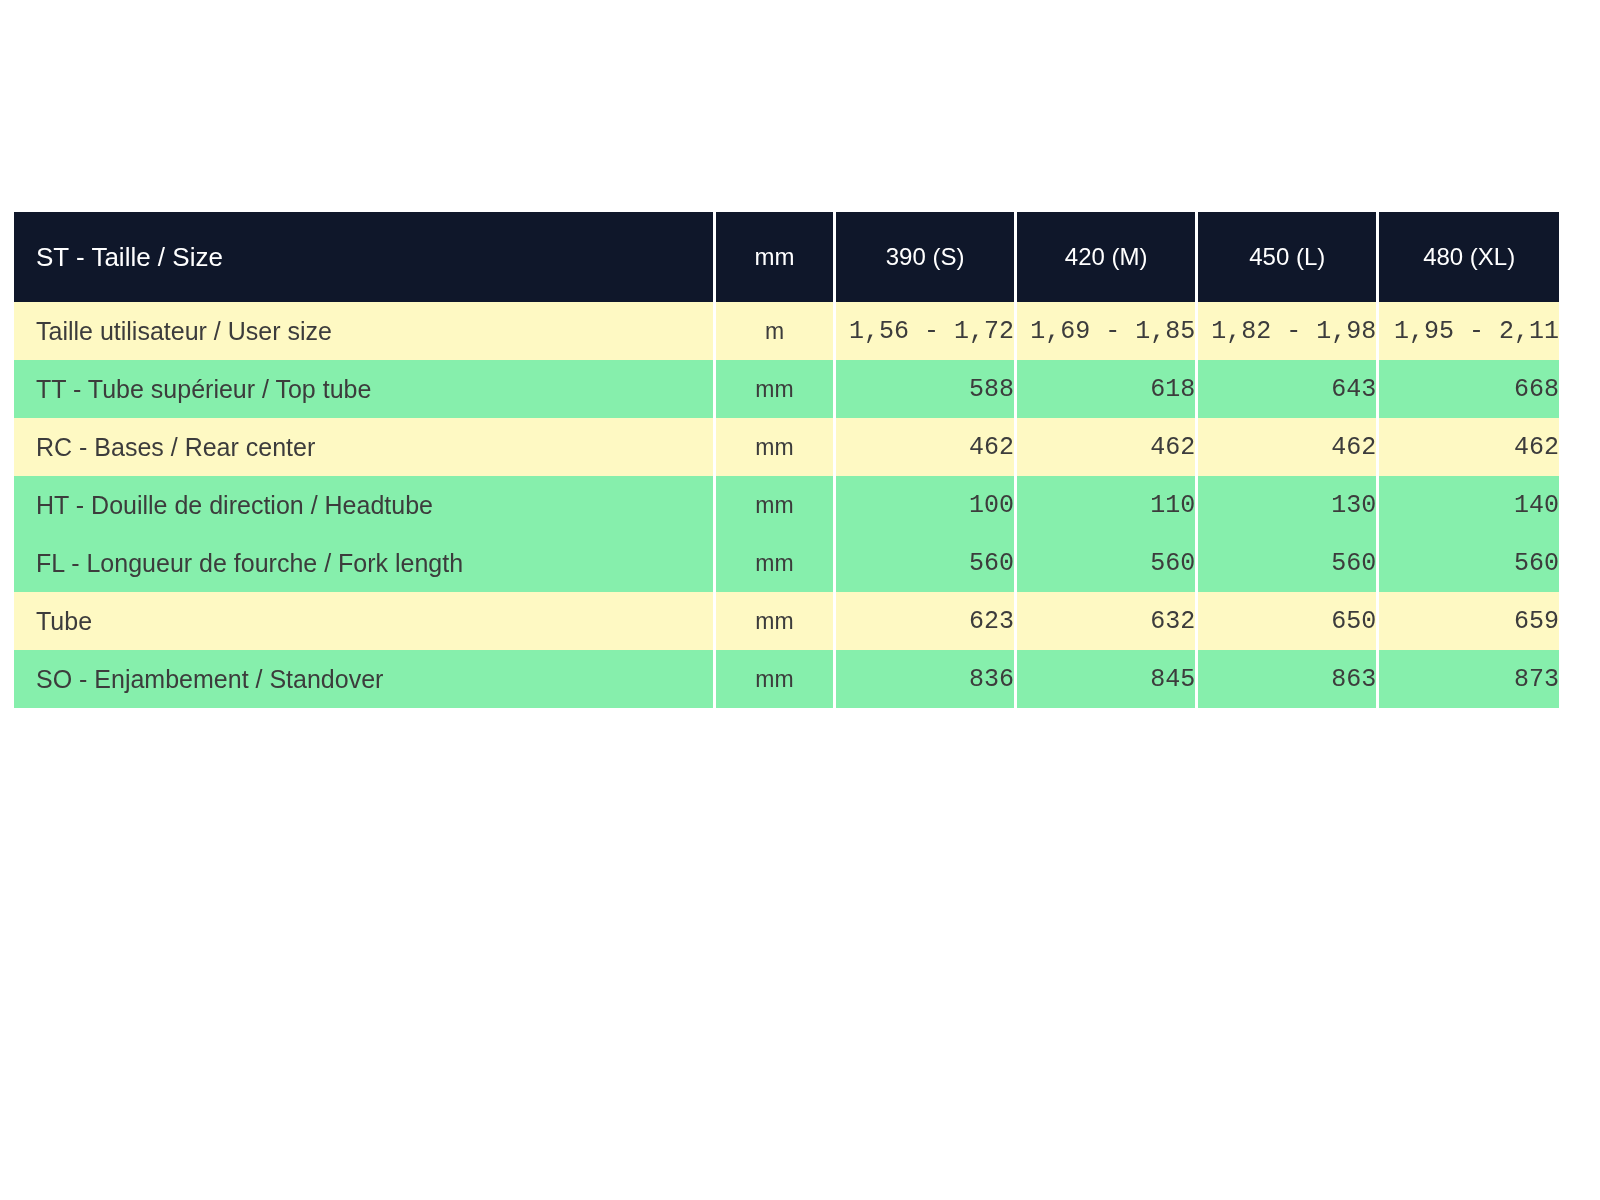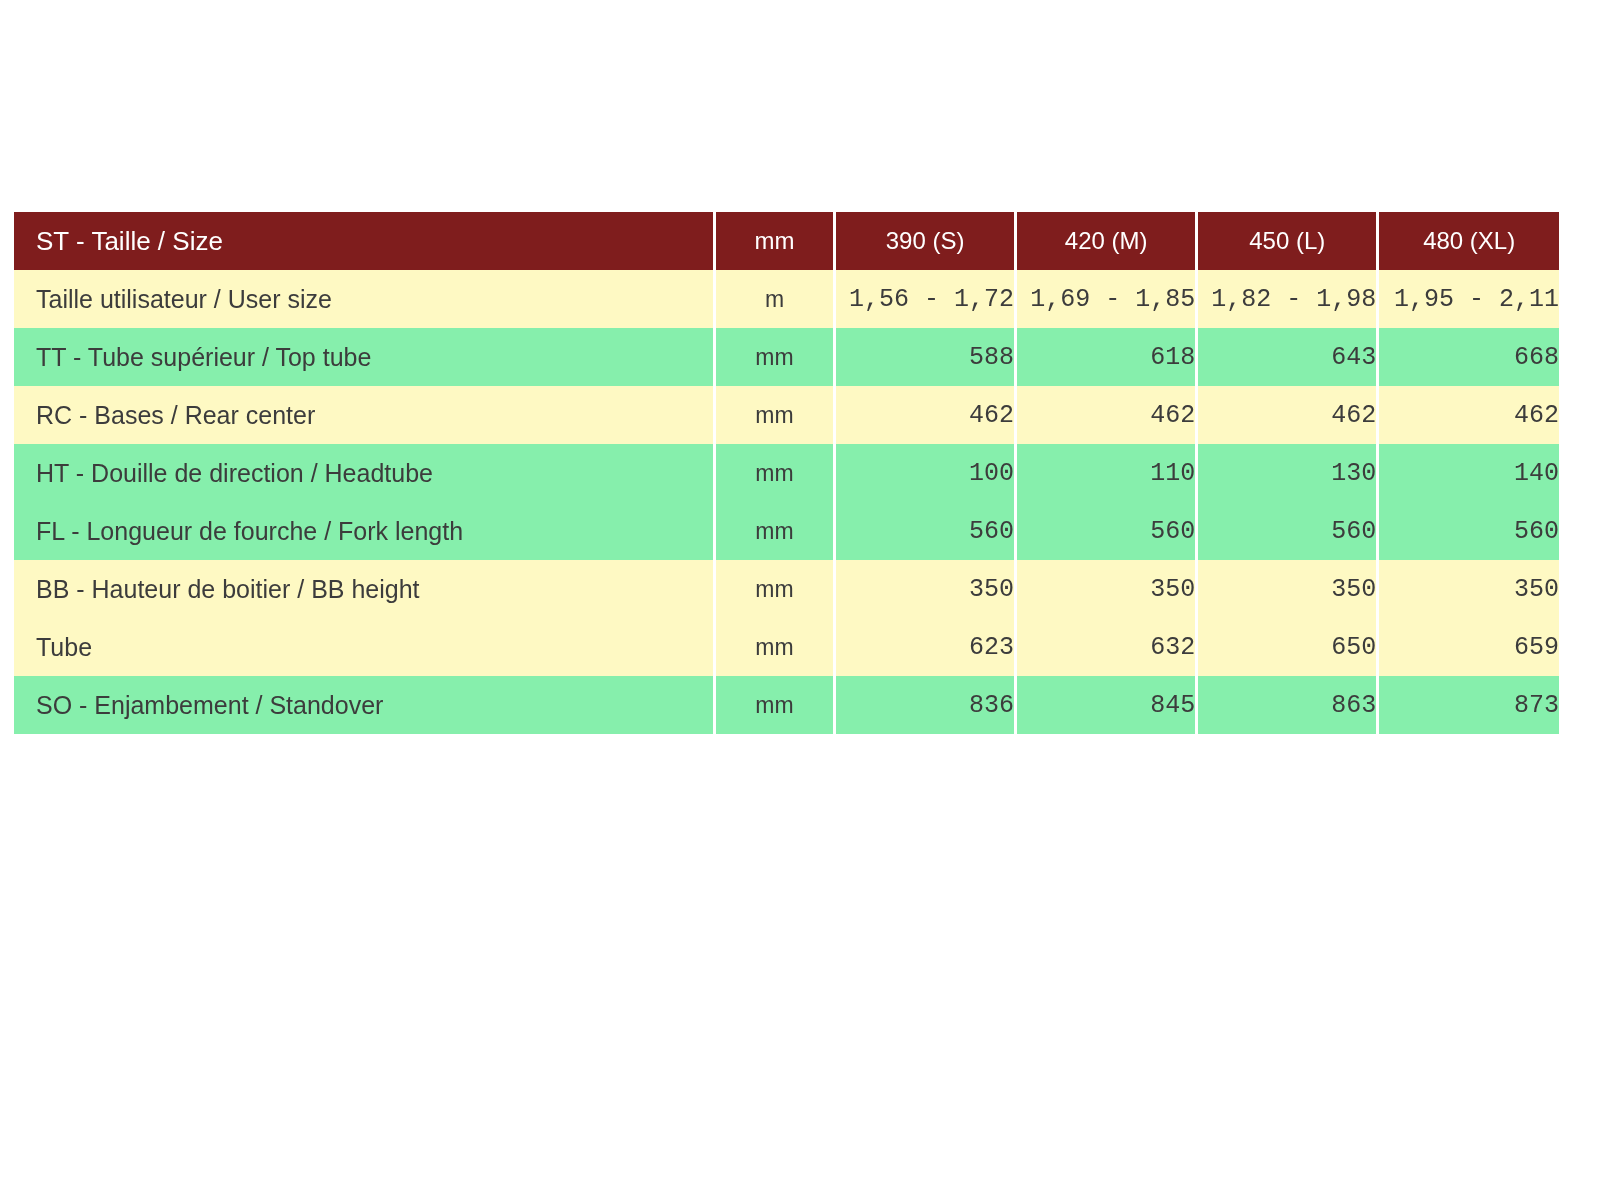--- a/index.html
+++ b/index.html
@@ -29,26 +29,26 @@
   table.geo {
     border-collapse: collapse;
     width: 1545px;
     table-layout: fixed;
   }
   table.geo col.c-label { width: 700px; }
   table.geo col.c-unit  { width: 120px; }
   table.geo col.c-size  { width: 181px; }
 
   table.geo thead th {
-    background: #7f1d1d;
+    background: #0f172a;
     color: #ffffff;
     font-weight: normal;
     font-size: 25px;
     height: 58px;
-    padding: 0;
+    padding: 16px;
     vertical-align: middle;
     border-right: 3px solid #ffffff;
   }
   table.geo thead th:last-child { border-right: none; }
   table.geo thead th.h-label {
     text-align: left;
     padding-left: 22px;
     font-size: 26px;
   }
   table.geo thead th.h-unit,
@@ -149,28 +149,20 @@
         </tr>
         <tr class="shaded">
           <td class="label">FL - Longueur de fourche / Fork length</td>
           <td class="unit">mm</td>
           <td class="val">560</td>
           <td class="val">560</td>
           <td class="val">560</td>
           <td class="val">560</td>
         </tr>
         <tr class="plain">
-          <td class="label">BB - Hauteur de boitier / BB height</td>
-          <td class="unit">mm</td>
-          <td class="val">350</td>
-          <td class="val">350</td>
-          <td class="val">350</td>
-          <td class="val">350</td>
-        </tr>
-        <tr class="plain">
           <td class="label">Tube</td>
           <td class="unit">mm</td>
           <td class="val">623</td>
           <td class="val">632</td>
           <td class="val">650</td>
           <td class="val">659</td>
         </tr>
         <tr class="shaded">
           <td class="label">SO - Enjambement / Standover</td>
           <td class="unit">mm</td>

